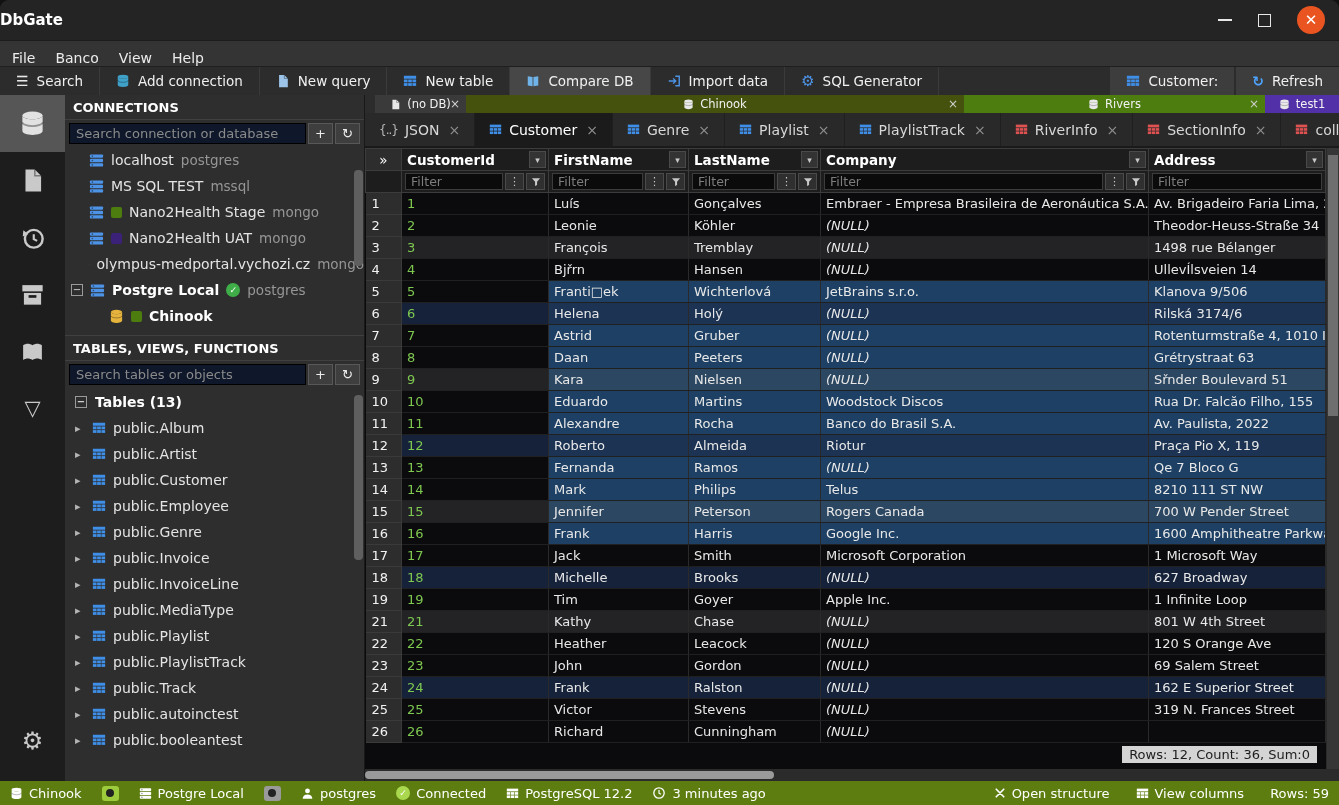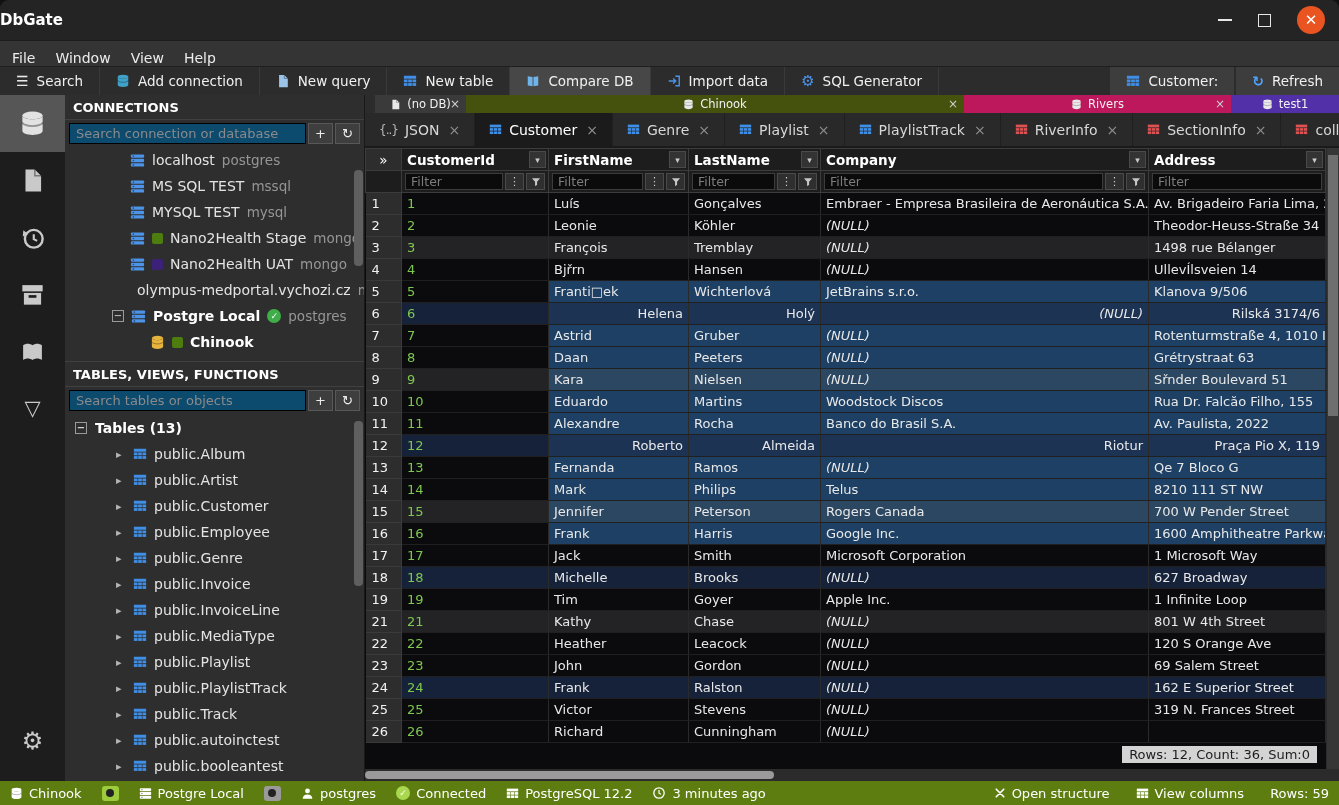--- a/index.html
+++ b/index.html
@@ -38,24 +38,24 @@
   .rail-item.active{background:#565656;}
   .rail-glyph{font-size:21px;color:#c9c9c9;line-height:1;}
   .rail-gear{margin-top:auto;margin-bottom:12px;}
 
   
   .panel{width:300px;background:#2e2e2e;display:flex;flex-direction:column;overflow:hidden;flex:none;border-right:1px solid #191919;}
   .sec{position:relative;display:flex;flex-direction:column;min-height:0;}
   .sec.grow{flex:1;}
   .sec-head{padding:5px 8px 4px;font-size:13px;font-weight:bold;color:#fff;border-bottom:1px solid #404040;border-top:1px solid #404040;flex:none;}
   .search-row{display:flex;gap:2px;padding:3px 4px;flex:none;}
-  .search-row input{flex:1;height:21px;background:#0c4a6e;border:1px solid #000;color:#ddd;font-size:13px;padding:0 6px;font-family:inherit;}
+  .search-row input{flex:1;height:21px;background:#0f172a;border:1px solid #000;color:#ddd;font-size:13px;padding:0 6px;font-family:inherit;}
   .search-row input::placeholder{color:#8a8a8a;}
   .sq-btn{width:25px;height:21px;background:#3e3e3e;border:1px solid #585858;color:#ececec;font-size:13px;display:flex;align-items:center;justify-content:center;}
-  .list{overflow:hidden;margin-left:41px;}
+  .list{overflow:hidden;}
   .conn,.tbl-row{height:26px;display:flex;align-items:center;gap:7px;font-size:14px;color:#e4e4e4;padding-left:24px;white-space:nowrap;}
   .conn.haschild{padding-left:6px;}
   .conn.child{padding-left:44px;}
   .cengine{color:#969696;font-size:13.5px;}
   .swatch{width:11px;height:11px;border-radius:2px;flex:none;}
   .boldname{font-weight:bold;color:#fff;}
   .minusbox{width:12px;height:12px;border:1px solid #9a9a9a;color:#d8d8d8;font-size:10px;line-height:10px;text-align:center;flex:none;}
   .checkc{width:14px;height:14px;border-radius:50%;background:#3fae49;color:#fff;font-size:9px;display:flex;align-items:center;justify-content:center;flex:none;}
   .tbl-row{padding-left:10px;}
   .twisty{color:#b5b5b5;font-size:11px;width:10px;flex:none;}
@@ -88,21 +88,21 @@
   .fbtn{width:19px;height:17px;background:#2f2f2f;border:1px solid #4a4a4a;color:#c9c9c9;font-size:11px;display:flex;align-items:center;justify-content:center;flex:none;}
   .grid tbody td{background:#0b0b0d;color:#e8e8e8;border-right:1px solid #2a2a2a;border-bottom:1px solid #202020;}
   .grid td.num{background:#2d2d2d;color:#f2f2f2;border-bottom:1px solid #3a3a3a;border-right:1px solid #3a3a3a;padding-left:6px;}
   .grid td.idv{color:#7ec850;}
   tr.gray td{background:#232326;}
   tr.navy td{background:#152239;}
   tr.gray td.num,tr.navy td.num{background:#2d2d2d;}
   tr.navy td.idv{background:#152239;}
   td.sel{background:#1d4064 !important;color:#f4f4f4;}
   tr.gray td.sel{background:#2c4761 !important;}
-  tr.navy td.sel{background:#1c3354 !important;text-align:right;}
+  tr.navy td.sel{background:#1c3354 !important;}
   td.nullv{font-style:italic;color:#8a8a95;}
   .vscroll{position:absolute;top:0;right:0;bottom:0;width:13px;background:#363636;border-left:1px solid #2a2a2a;}
   .vthumb{position:absolute;top:7px;left:1px;right:1px;height:42%;background:#6f6f6f;}
   .stats{position:absolute;right:22px;bottom:6px;background:#d4d4d4;color:#1c1c1c;font-size:13px;padding:1px 7px;}
   .hscroll{height:12px;background:#2b2b2b;position:relative;flex:none;}
   .hthumb{position:absolute;left:0;top:2px;height:8px;width:42%;background:#9a9a9a;border-radius:4px;}
 
   
   .statusbar{height:24px;background:#5d7d10;display:flex;align-items:center;gap:20px;padding:0 10px;flex:none;color:#fff;font-size:13px;}
   .sitem{display:flex;align-items:center;gap:6px;white-space:nowrap;}
@@ -186,21 +186,21 @@
     <div class="title">DbGate</div>
     <div class="winctl">
       <span class="btn-min"></span>
       <span class="btn-max"></span>
       <span class="btn-close">✕</span>
     </div>
   </div>
 
   <div class="menubar" id="menubar">
       <span class="menu-item">File</span>
-      <span class="menu-item">Window</span>
+      <span class="menu-item">Banco</span>
       <span class="menu-item">View</span>
       <span class="menu-item">Help</span>
     </div>
 
   <div class="toolbar">
     <div style="display:flex" id="toolleft">
         <button class="tool-btn">
       <span class="ticon">
             <span class="uicon" style="color: rgb(232, 232, 232);">☰</span>
           </span>
@@ -327,27 +327,20 @@
               <svg width="15" height="15" class="ic" style="fill: rgb(77, 148, 232); color: rgb(77, 148, 232);">
                 <use href="#i-srv"></use>
               </svg>
               <span class="cname">MS SQL TEST</span>
               <span class="cengine">mssql</span>
             </div>
             <div class="conn">
               <svg width="15" height="15" class="ic" style="fill: rgb(77, 148, 232); color: rgb(77, 148, 232);">
                 <use href="#i-srv"></use>
               </svg>
-              <span class="cname">MYSQL TEST</span>
-              <span class="cengine">mysql</span>
-            </div>
-            <div class="conn">
-              <svg width="15" height="15" class="ic" style="fill: rgb(77, 148, 232); color: rgb(77, 148, 232);">
-                <use href="#i-srv"></use>
-              </svg>
               <span class="swatch" style="background: rgb(77, 124, 15);"></span>
               <span class="cname">Nano2Health Stage</span>
               <span class="cengine">mongo</span>
             </div>
             <div class="conn">
               <svg width="15" height="15" class="ic" style="fill: rgb(77, 148, 232); color: rgb(77, 148, 232);">
                 <use href="#i-srv"></use>
               </svg>
               <span class="swatch" style="background: rgb(59, 33, 119);"></span>
               <span class="cname">Nano2Health UAT</span>
@@ -497,21 +490,21 @@
             <span class="glabel">(no DB)</span>
             <span class="gclose">×</span>
           </div>
           <div class="tgroup" style="background: rgb(69, 82, 14); width: 498px;">
             <svg width="11" height="11" class="ic" style="fill: rgb(232, 232, 232); color: rgb(232, 232, 232);">
               <use href="#i-db"></use>
             </svg>
             <span class="glabel">Chinook</span>
             <span class="gclose">×</span>
           </div>
-          <div class="tgroup" style="background: #be185d; width: 267px;">
+          <div class="tgroup" style="background: #4d7c0f; width: 301px;">
             <svg width="11" height="11" class="ic" style="fill: rgb(232, 232, 232); color: rgb(232, 232, 232);">
               <use href="#i-db"></use>
             </svg>
             <span class="glabel">Rivers</span>
             <span class="gclose">×</span>
           </div>
           <div class="tgroup" style="background: rgb(82, 48, 168); flex: 1 1 0%;">
             <svg width="11" height="11" class="ic" style="fill: rgb(232, 232, 232); color: rgb(232, 232, 232);">
               <use href="#i-db"></use>
             </svg>

